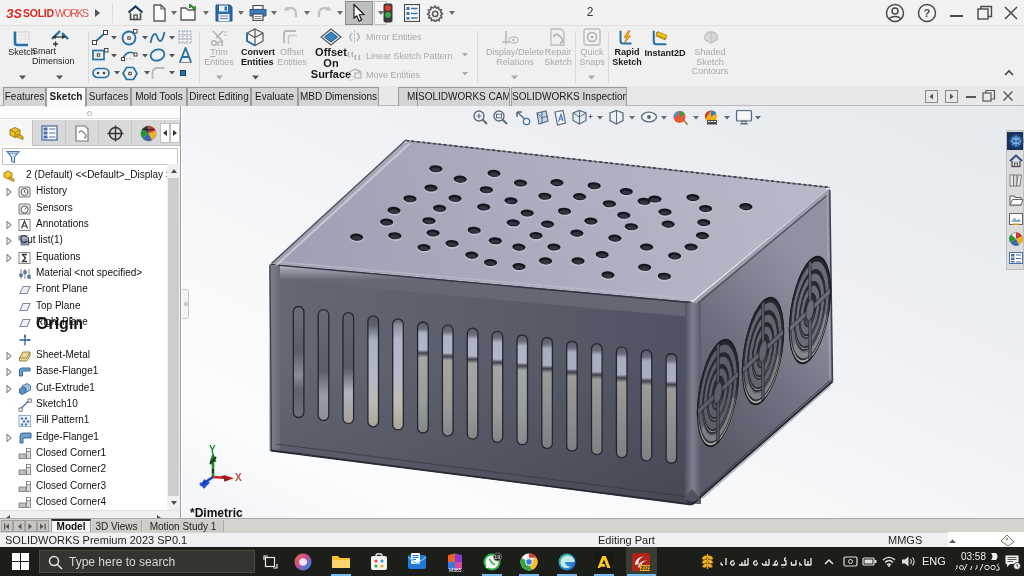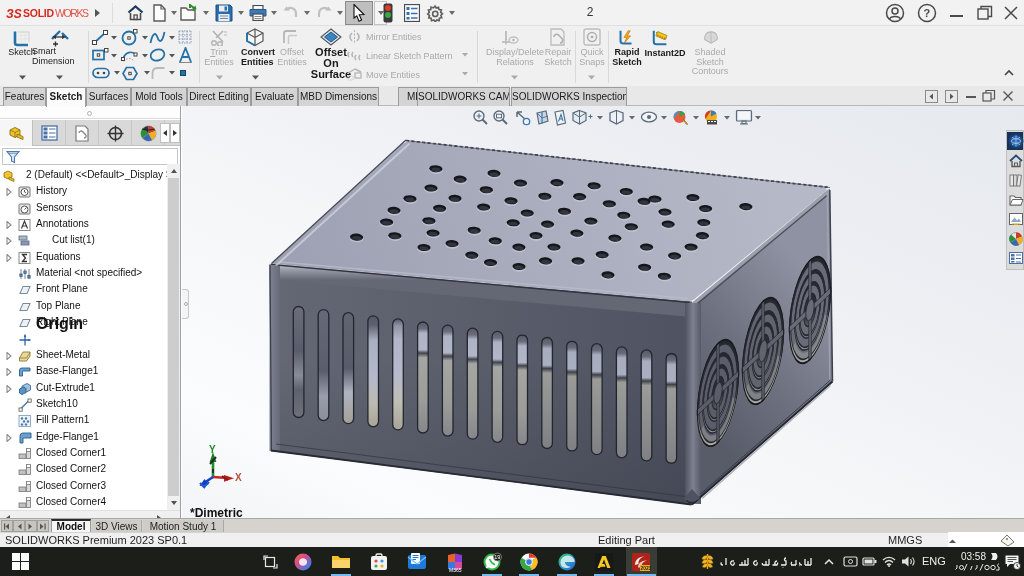--- a/index.html
+++ b/index.html
@@ -432,21 +432,21 @@
         <path d="M3.5 10.5 L6.5 3 L9.5 10.5 M4.8 8 L8.2 8" stroke="#3a3a3a" stroke-width="1.2" fill="none"></path>
       </svg>
       <div class="abs" style="left:36px;top:54.050000000000004px;font-size:10px;color:#111;white-space:nowrap;font-weight:normal">Annotations</div>
       <svg class="ico" style="left:6px;top:73.4px" width="6" height="8">
         <path d="M1 0.5 L5 4 L1 7.5 Z" fill="none" stroke="#8a8a8a" stroke-width="1.1"></path>
       </svg>
       <svg class="ico" style="left:18px;top:70.4px" width="14" height="14" viewBox="0 0 14 14">
         <rect x="1" y="2" width="8" height="4" fill="#b0b8c8" stroke="#5a6a85" stroke-width="0.8"></rect>
         <rect x="3" y="7" width="8" height="4" fill="#8898b8" stroke="#5a6a85" stroke-width="0.8"></rect>
       </svg>
-      <div class="abs" style="left:52px;top:70.4px;font-size:10px;color:#111;white-space:nowrap;font-weight:normal">Cut list(1)</div>
+      <div class="abs" style="left:20px;top:70.4px;font-size:10px;color:#111;white-space:nowrap;font-weight:normal">Cut list(1)</div>
       <svg class="ico" style="left:6px;top:89.75px" width="6" height="8">
         <path d="M1 0.5 L5 4 L1 7.5 Z" fill="none" stroke="#8a8a8a" stroke-width="1.1"></path>
       </svg>
       <svg class="ico" style="left:18px;top:86.75px" width="14" height="14" viewBox="0 0 14 14">
         <rect x="1" y="1.5" width="11" height="11" fill="#fff" stroke="#888" stroke-width="1"></rect>
         <path d="M9 3.5 L4.5 3.5 L7.5 7 L4.5 10.5 L9 10.5" stroke="#333" stroke-width="1.3" fill="none"></path>
       </svg>
       <div class="abs" style="left:36px;top:86.75px;font-size:10px;color:#111;white-space:nowrap;font-weight:normal">Equations</div>
       <svg class="ico" style="left:18px;top:103.1px" width="14" height="14" viewBox="0 0 14 14">
         <path d="M3 2 L3 12 M7 2 L7 12 M11 2 L11 12" stroke="#999" stroke-width="1.2"></path>
@@ -1364,20 +1364,27 @@
       <circle cx="7" cy="5" r="1" fill="#777"></circle>
     </svg>
   </div>
 <div class="tkbar abs">
     <svg class="ico" style="left:12px;top:6px" width="17" height="17" viewBox="0 0 17 17">
       <rect x="0" y="0" width="8" height="8" fill="#fefefe"></rect>
       <rect x="9" y="0" width="8" height="8" fill="#fefefe"></rect>
       <rect x="0" y="9" width="8" height="8" fill="#fefefe"></rect>
       <rect x="9" y="9" width="8" height="8" fill="#fefefe"></rect>
     </svg>
+    <div class="abs" style="left:39px;top:3px;width:216px;height:23px;background:#33362f;border:1px solid #4a4d46">
+      <svg class="ico" style="left:8px;top:4px" width="15" height="15">
+        <circle cx="6" cy="6" r="4.5" fill="none" stroke="#e8e8e8" stroke-width="1.5"></circle>
+        <path d="M9.5 9.5 L14 14" stroke="#e8e8e8" stroke-width="1.5"></path>
+      </svg>
+      <div class="abs" style="left:29px;top:4px;font-size:12px;color:#d8d8d8">Type here to search</div>
+    </div>
     <svg class="ico" style="left:263px;top:8px" width="15" height="14" viewBox="0 0 15 14">
       <rect x="2.5" y="2.5" width="9" height="9" fill="none" stroke="#e8e8e8" stroke-width="1.2"></rect>
       <path d="M1 5 L1 1 L5 1 M10 13 L14 13 L14 9" stroke="#e8e8e8" stroke-width="1.2" fill="none"></path>
     </svg>
     <svg class="ico" style="left:293px;top:5px" width="20" height="20" viewBox="0 0 20 20">
       <defs>
         <linearGradient id="cop" x1="0" y1="0" x2="1" y2="1">
           <stop offset="0" stop-color="#e8743a"></stop>
           <stop offset="0.4" stop-color="#d84a8a"></stop>
           <stop offset="0.8" stop-color="#4a7ae0"></stop>

